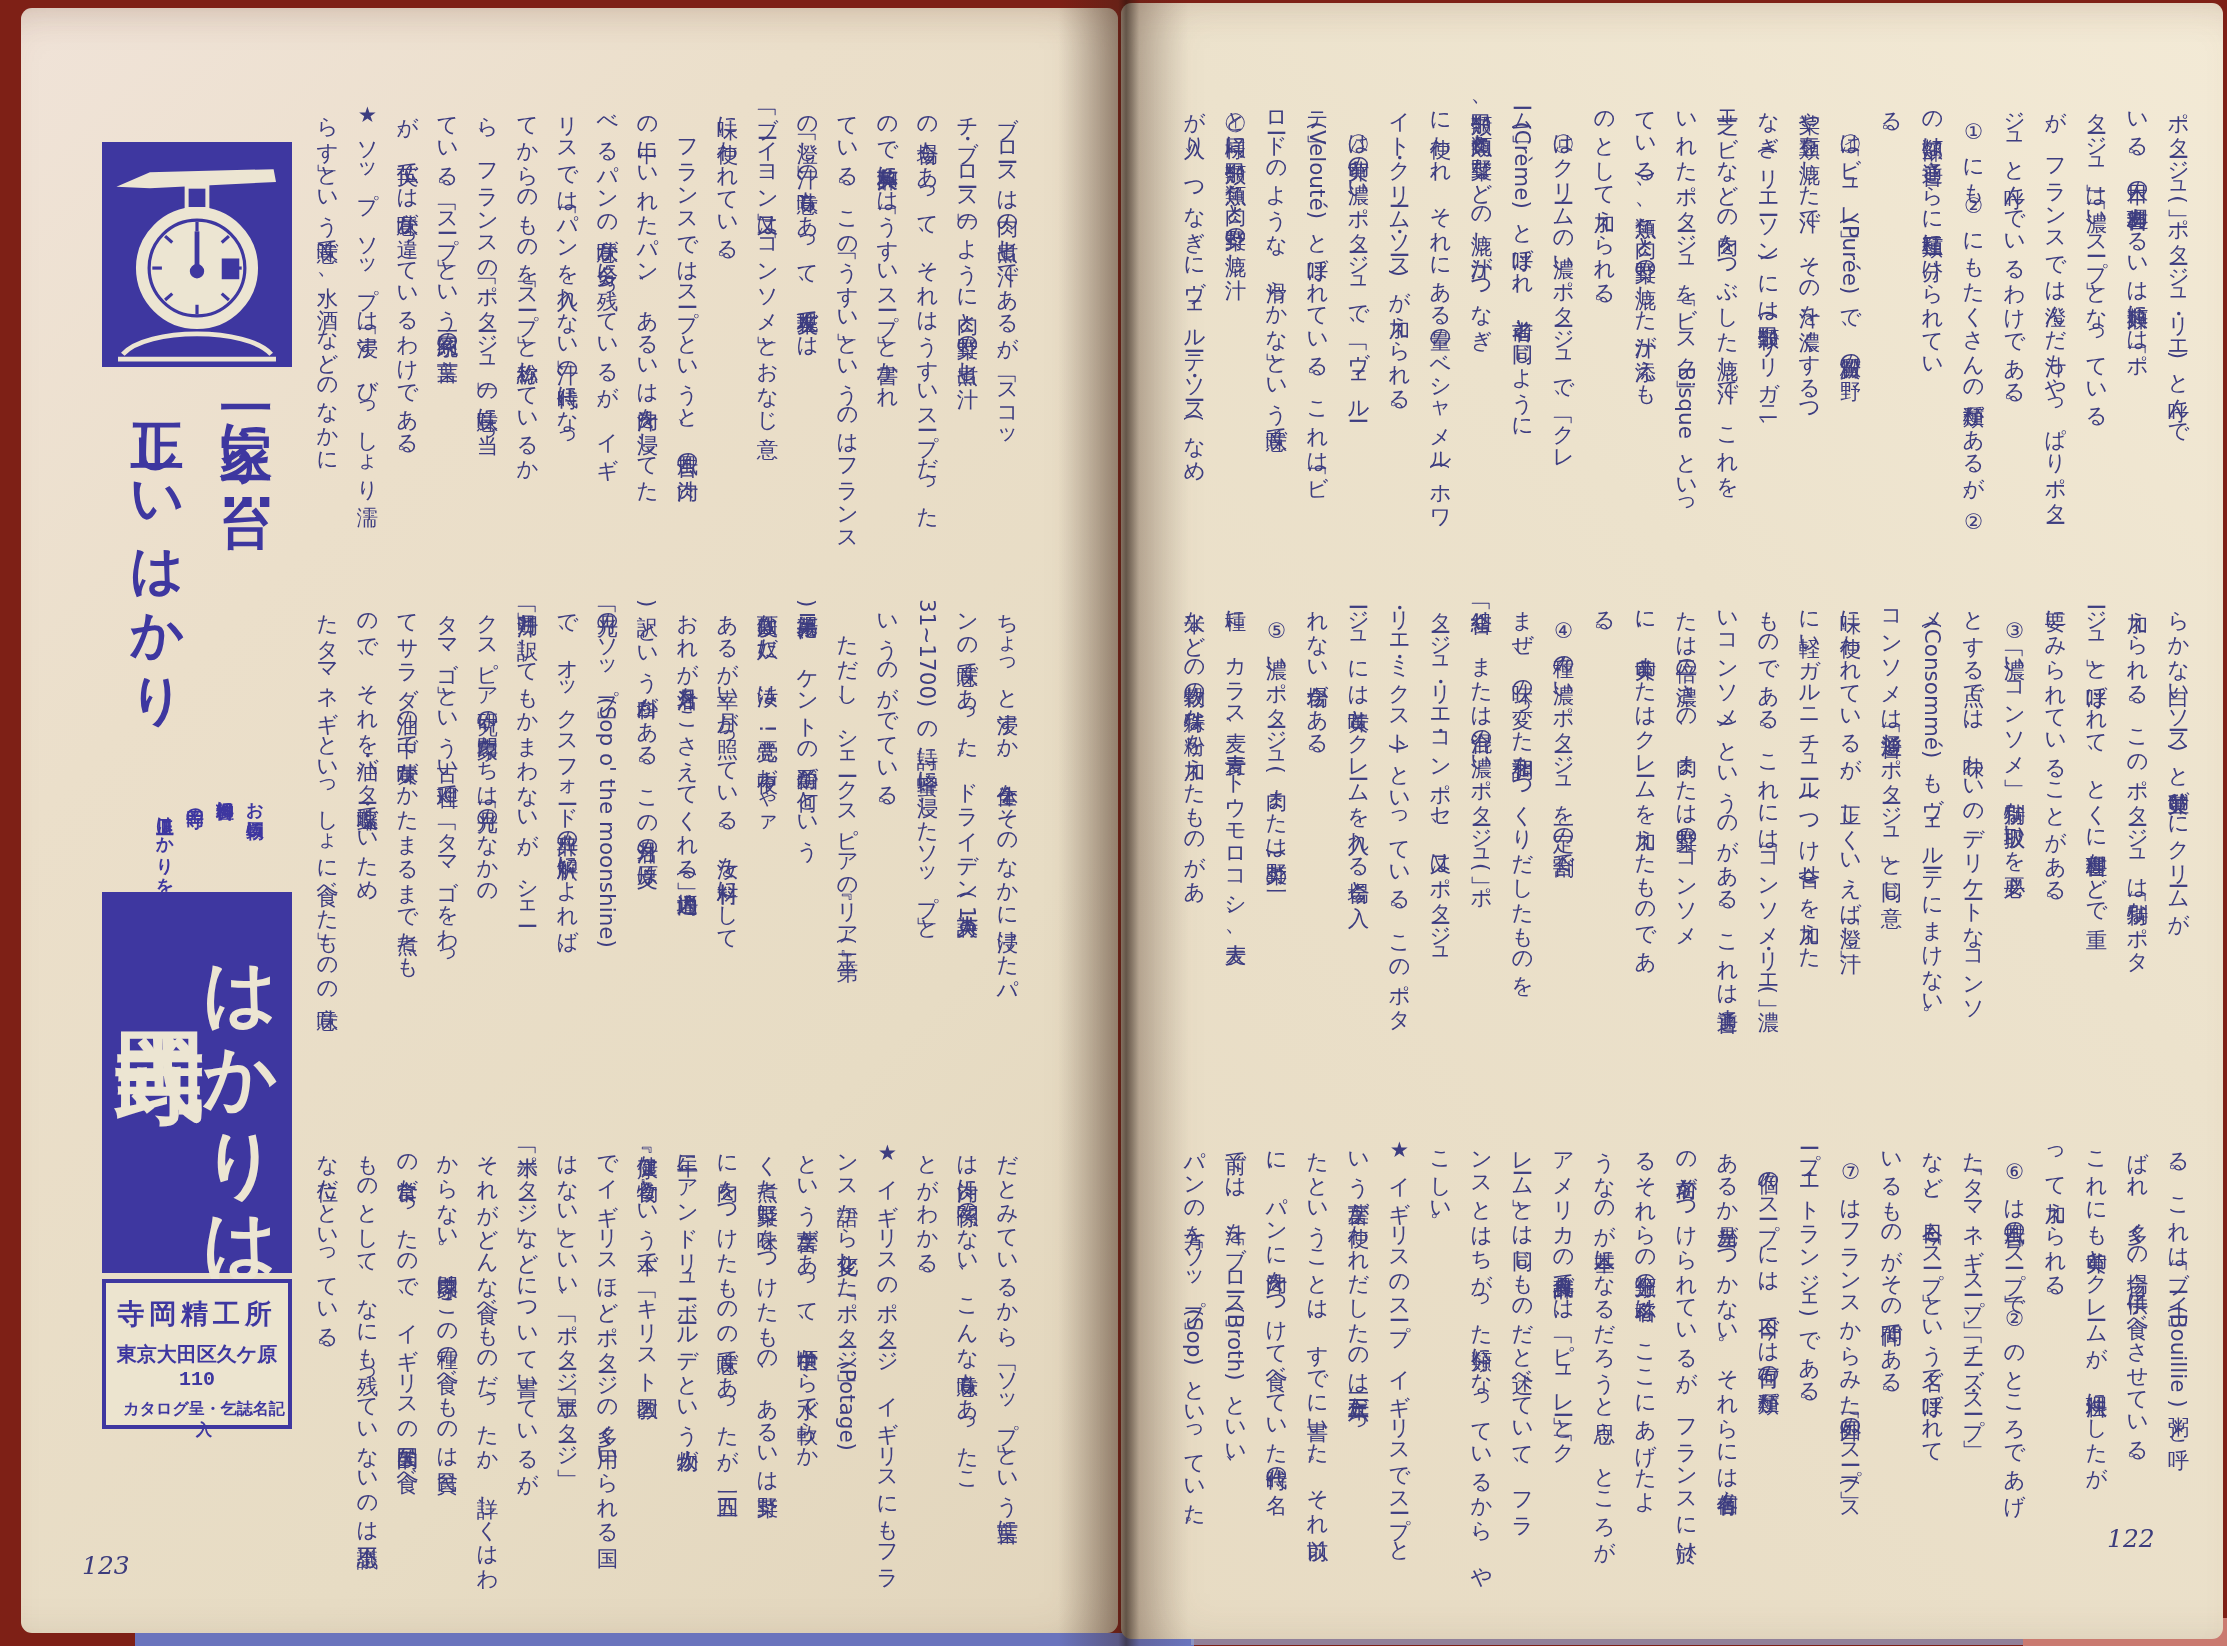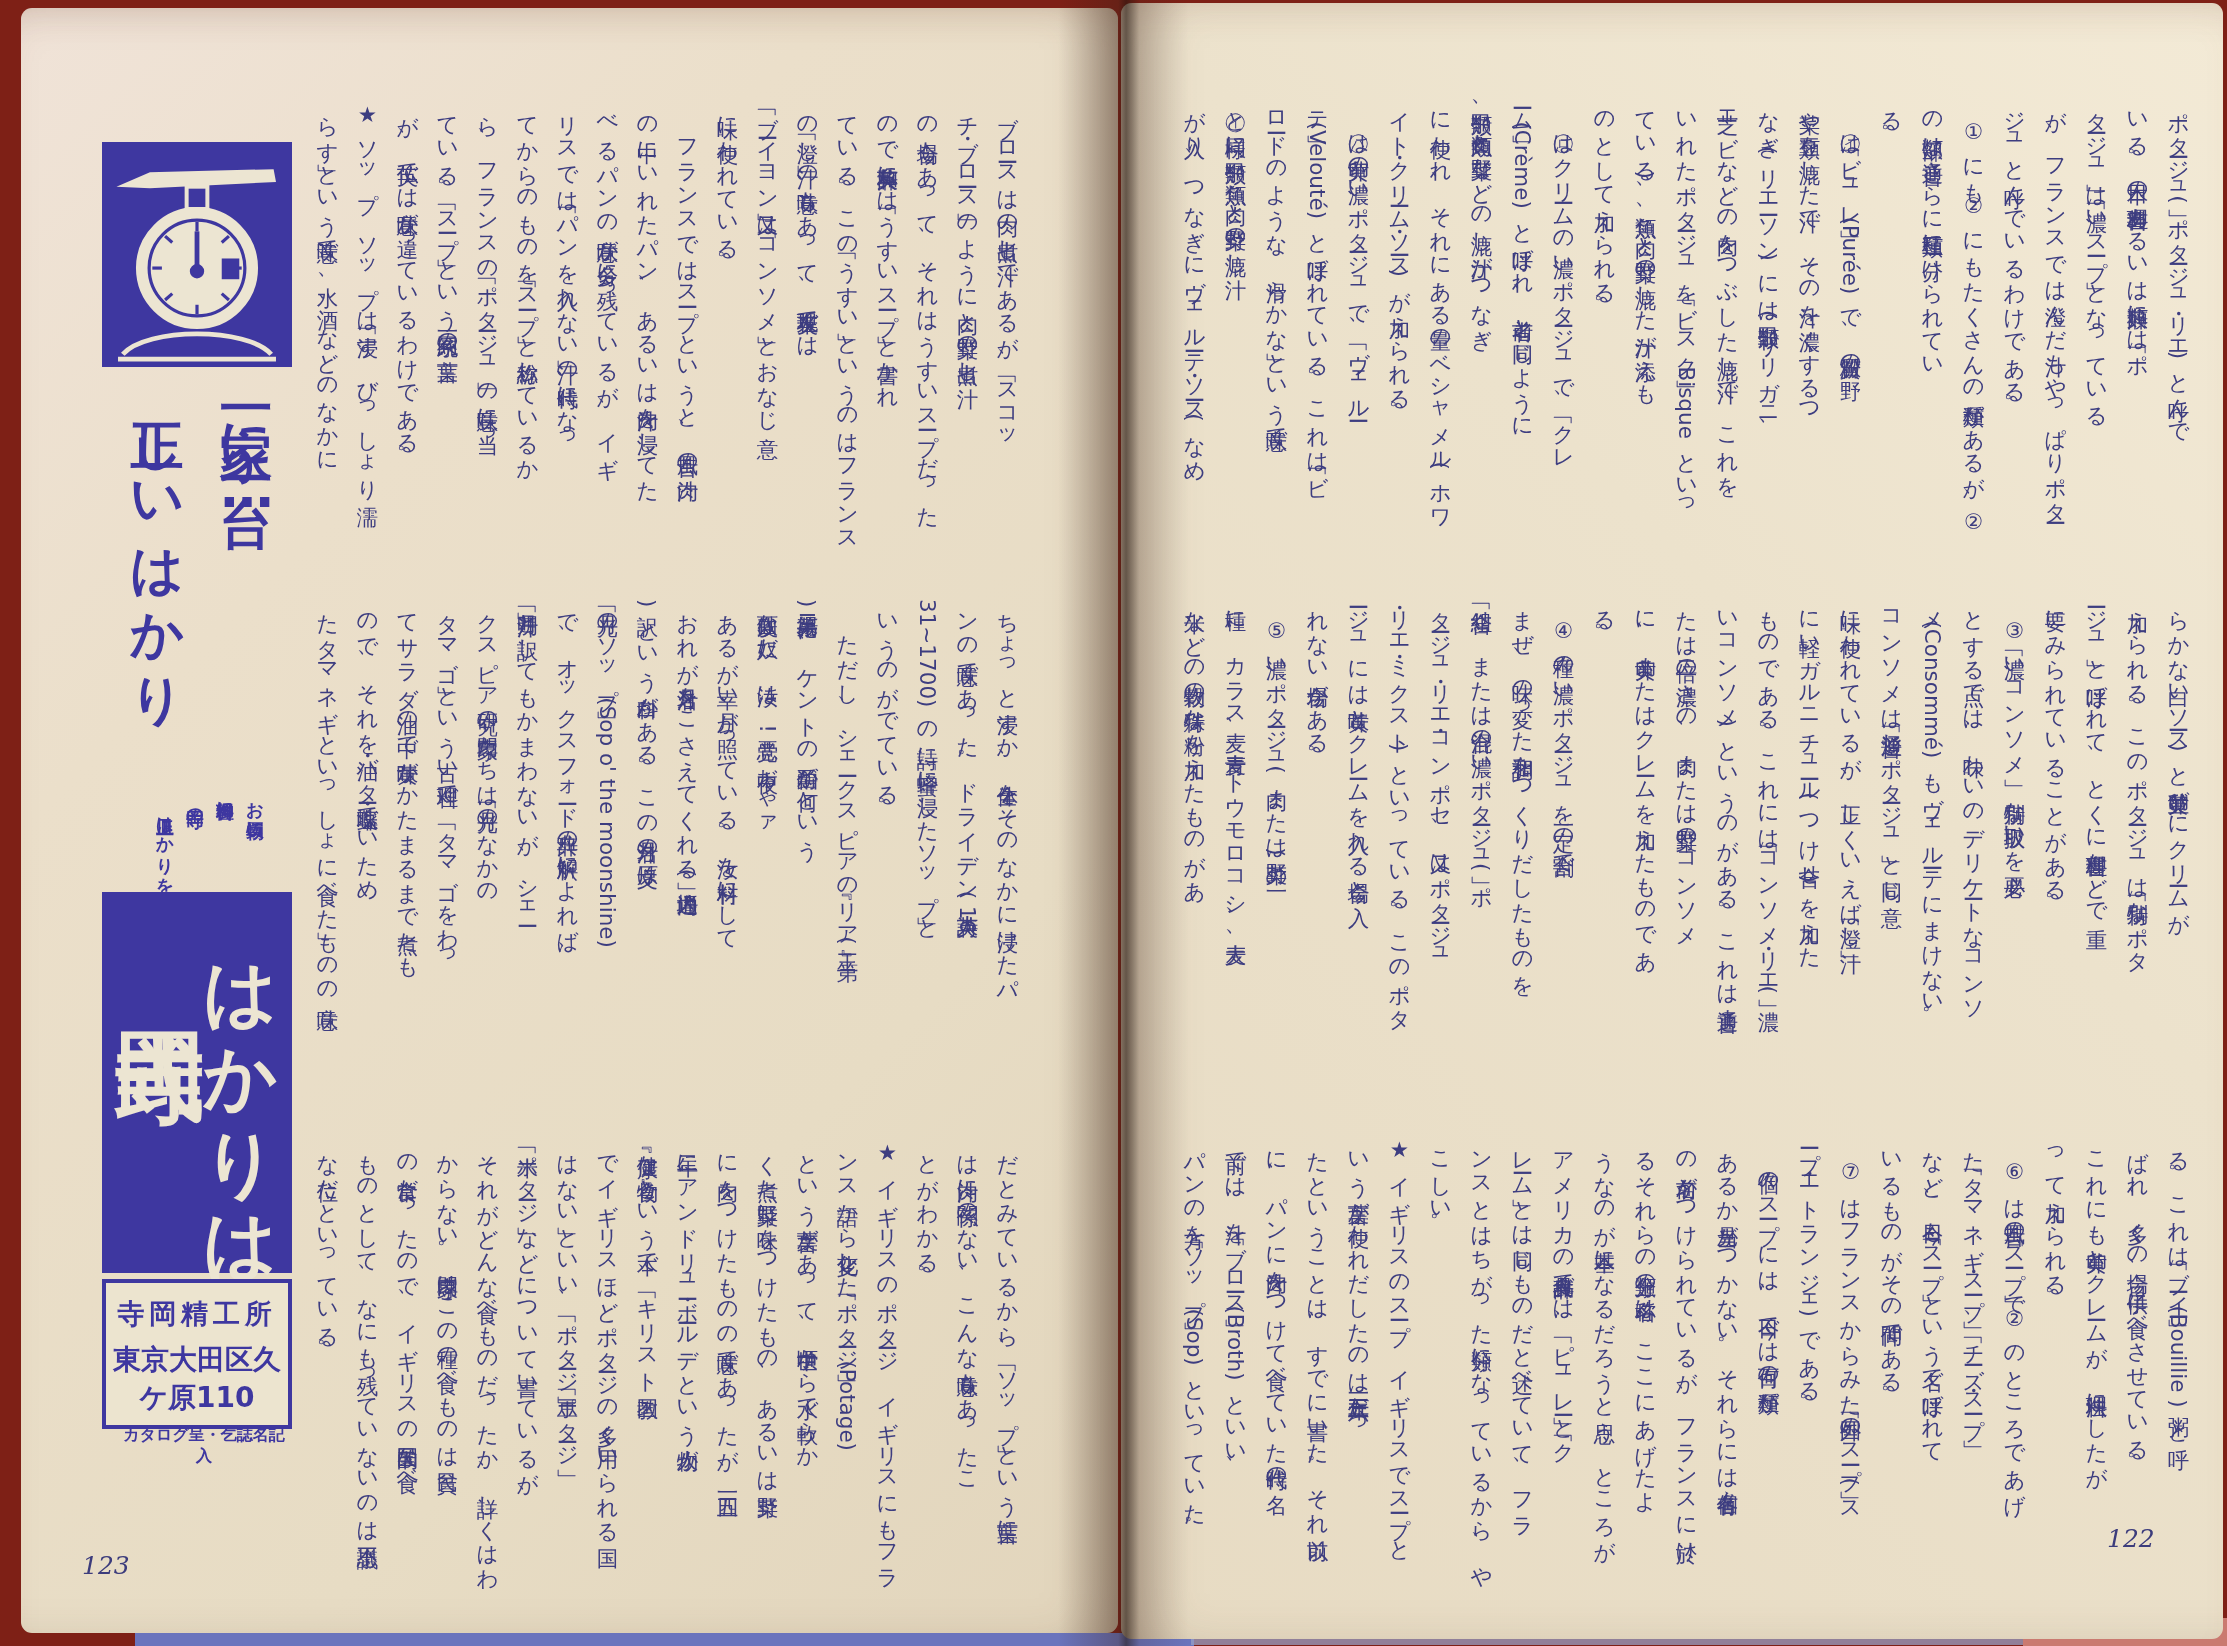--- a/index.html
+++ b/index.html
@@ -48,23 +48,23 @@
       writing-mode:vertical-rl;text-orientation:upright;
       font-size:17.5px;line-height:30px;font-weight:700;color:#3e37a0;}
   .ad-sub .tcol:nth-child(3){margin-top:8px;}
   .ad-sub .tcol:nth-child(4){margin-top:16px;}
   .ad-brandbox{position:absolute;left:0;top:750px;width:190px;height:381px;background:#3e37a0;}
   .brand-r{position:absolute;right:9.6px;top:22px;writing-mode:vertical-rl;text-orientation:upright;
       font-size:73px;line-height:1.12;font-weight:900;color:#ece5d2;}
   .brand-l{position:absolute;left:8px;top:70px;writing-mode:vertical-rl;text-orientation:upright;
       font-size:89px;line-height:1.12;font-weight:900;color:#ece5d2;}
   .ad-infobox{position:absolute;left:0;top:1137px;width:182px;height:142px;background:#ece4cf;
-      border:4px solid #3e37a0;text-align:center;color:#3e37a0;}
+      border:4px solid #3e37a0;text-align:center;color:#3e37a0;font-family:Liberation Mono, monospace;}
   .ad-company{font-size:27px;font-weight:900;letter-spacing:4.8px;margin-top:12.7px;}
-  .ad-address{font-size:28px;font-weight:700;margin-top:9.6px;}
+  .ad-address{font-size:20px;font-weight:700;margin-top:9.6px;}
   .ad-note{font-size:16px;font-weight:700;margin-top:8px;margin-left:14px;}
 </style>
 </head>
 <body>
 
 <div id="stage">
 
   <div class="bottom-strip"></div>
   <div class="bottom-strip-thin"></div>
   <div class="bottom-right-pink"></div>

